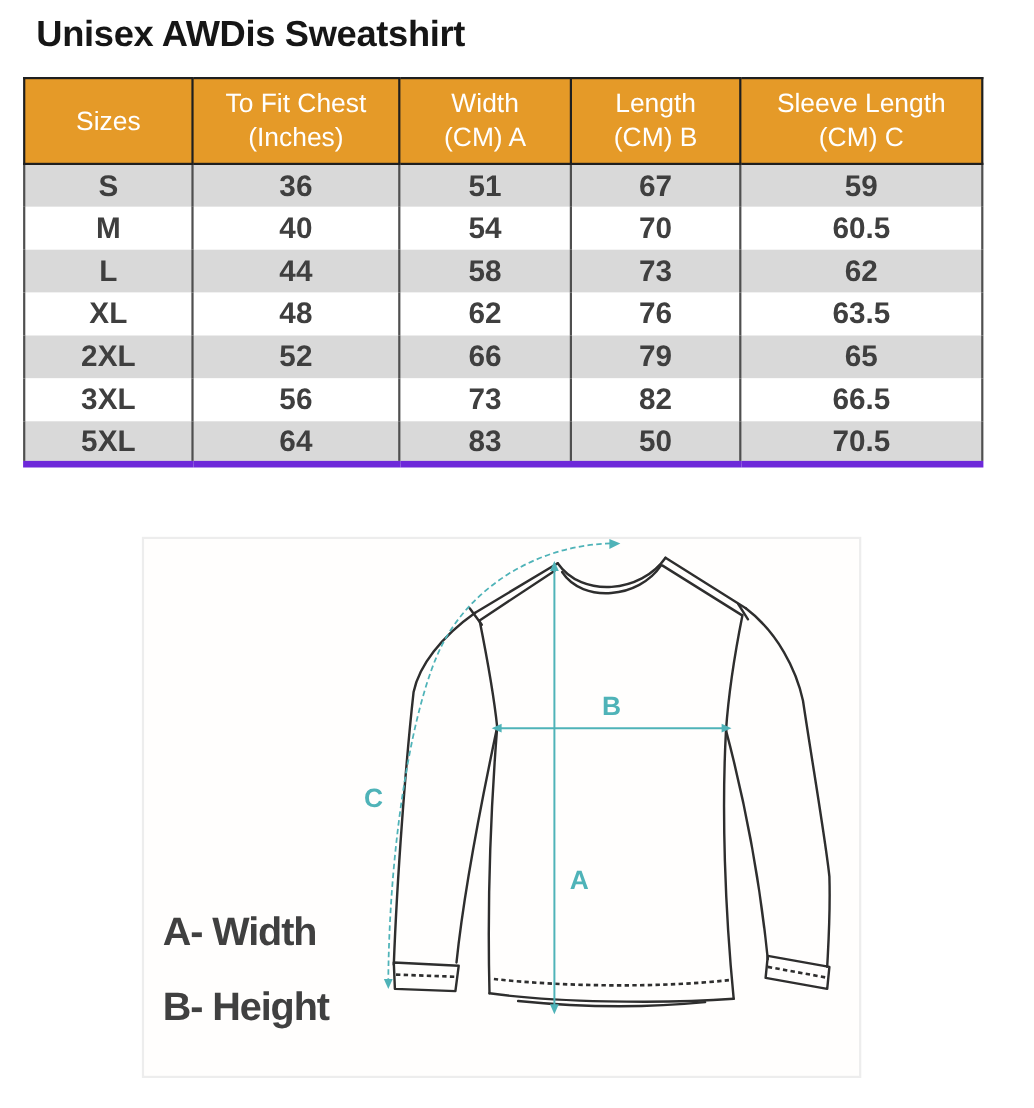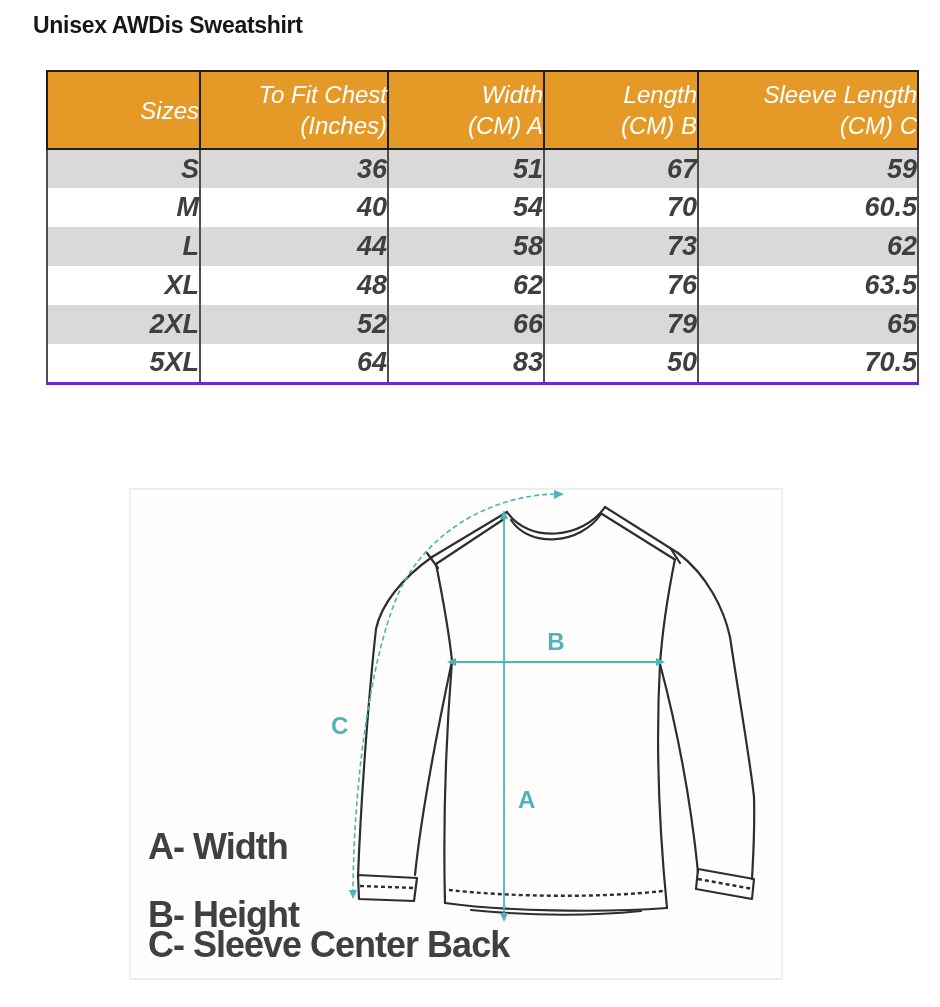--- a/index.html
+++ b/index.html
@@ -3,40 +3,40 @@
 <meta charset="utf-8">
 <style>
   * { margin:0; padding:0; box-sizing:border-box; }
   html,body { background:#ffffff; }
   body {
     width:940px; height:1007px; position:relative; overflow:hidden;
     font-family:"Liberation Sans", sans-serif;
   }
   .page-title {
     position:absolute; left:33px; top:12px;
-    font-size:23px; font-weight:700; color:#161616; letter-spacing:-0.3px;
+    font-size:33px; font-weight:700; color:#161616; letter-spacing:-0.3px;
   }
   table.size-chart {
-    position:absolute; left:46px; top:70px; width:871px;
-    border-collapse:collapse; table-layout:fixed; text-align:right;font-style:italic;
+    position:absolute; left:21px; top:70px; width:871px;
+    border-collapse:collapse; table-layout:fixed; text-align:center;
   }
   table.size-chart th {
     background:#E59A28; color:#ffffff; font-weight:400;
     font-size:24px; line-height:31px; white-space:pre-line;
     height:78px; vertical-align:middle;
     border:2px solid #1f1f1f;
   }
   table.size-chart td {
     font-size:27px; font-weight:700; color:#3f3f3f;
     height:39px; vertical-align:middle;
     border-left:2px solid #4f4f4f; border-right:2px solid #4f4f4f;
   }
   table.size-chart tbody tr:nth-child(odd)  { background:#D9D9D9; }
   table.size-chart tbody tr:nth-child(even) { background:#ffffff; }
-  table.size-chart tbody tr:last-child td { border-bottom:3px solid #6d28d9; }
+  table.size-chart tbody tr:last-child td { border-bottom:6px solid #6d28d9; }
 
   .diagram-box {
     position:absolute; left:129px; top:488px; width:654px; height:492px;
     background:#fffefd; border:2px solid #ededed;
   }
   .diagram-box svg { position:absolute; left:0; top:0; }
   .legend-line {
     position:absolute; left:17px;
     font-size:36px; font-weight:700; color:#404040; letter-spacing:-1px;
     white-space:nowrap;
@@ -101,20 +101,27 @@
       <td>63.5</td>
     </tr>
     <tr>
       <td>2XL</td>
       <td>52</td>
       <td>66</td>
       <td>79</td>
       <td>65</td>
     </tr>
     <tr>
+      <td>3XL</td>
+      <td>56</td>
+      <td>73</td>
+      <td>82</td>
+      <td>66.5</td>
+    </tr>
+    <tr>
       <td>5XL</td>
       <td>64</td>
       <td>83</td>
       <td>50</td>
       <td>70.5</td>
     </tr>
   </tbody>
 </table>
 
 <div class="diagram-box">
@@ -163,14 +170,13 @@
       <polygon points="222,409 218,400 226,400"></polygon>
     </g>
     <g fill="#4FB3B8" font-family="Liberation Sans, sans-serif" font-size="24" font-weight="700">
       <text x="387" y="318">A</text>
       <text x="425" y="160" text-anchor="middle">B</text>
       <text x="200" y="244">C</text>
     </g>
   </svg>
   <div class="legend-line legend-1">A- Width</div>
   <div class="legend-line legend-2">B- Height</div>
-  <div class="legend-line legend-3">C- Sleeve Center Back</div>
 </div>
 
 </body></html>

